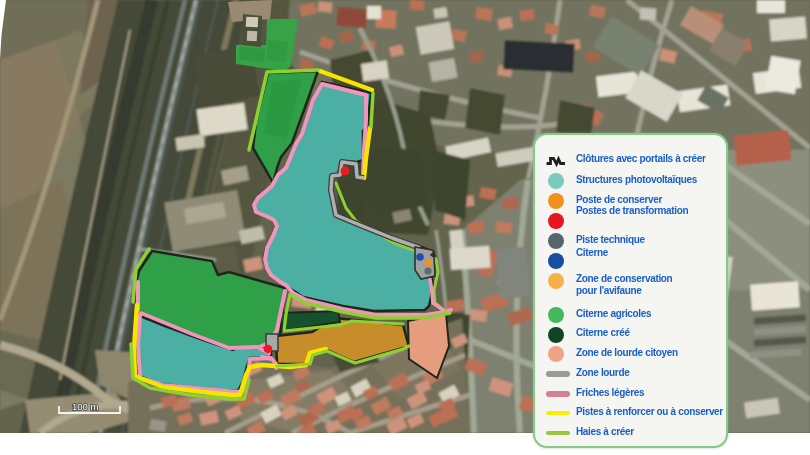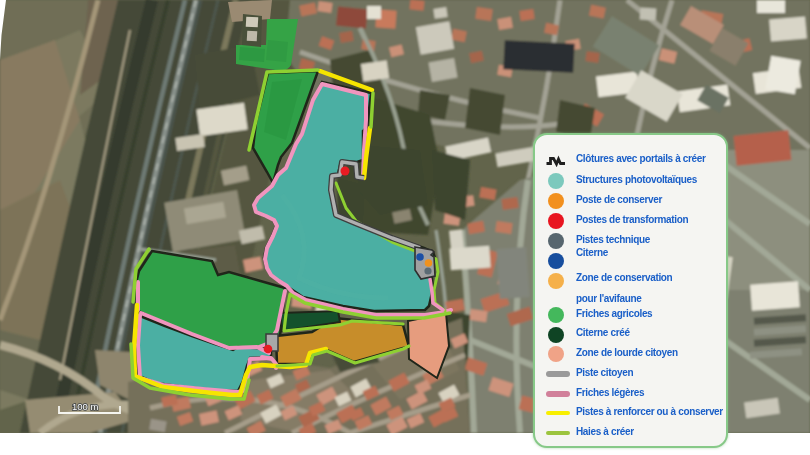--- a/index.html
+++ b/index.html
@@ -389,56 +389,56 @@
         <span class="tx" style="top:39px">Structures photovoltaïques</span>
       </div>
 
   <div class="li">
         <span class="ic" style="top:58px;background:#f2901e"></span>
         <span class="tx" style="top:59px">Poste de conserver</span>
       </div>
 
   <div class="li">
         <span class="ic" style="top:78px;background:#e8151f"></span>
-        <span class="tx" style="top:79px">Postes de transformation</span>
+        <span class="tx" style="top:70px">Postes de transformation</span>
       </div>
 
   <div class="li">
         <span class="ic" style="top:98px;background:#57666e"></span>
-        <span class="tx" style="top:99px">Pistes technique</span>
+        <span class="tx" style="top:99px">Piste technique</span>
       </div>
 
   <div class="li">
         <span class="ic" style="top:118px;background:#174e9e"></span>
         <span class="tx" style="top:112px">Citerne</span>
       </div>
 
   <div class="li">
         <span class="ic" style="top:138px;background:#f5b04a"></span>
-        <span class="tx" style="top:132px;line-height:21px">Zone de conservation<br>pour l'avifaune</span>
+        <span class="tx" style="top:138px;line-height:12px">Zone de conservation<br>pour l'avifaune</span>
       </div>
 
   <div class="li">
         <span class="ic" style="top:172px;background:#44b85c"></span>
-        <span class="tx" style="top:173px">Friches agricoles</span>
+        <span class="tx" style="top:173px">Citerne agricoles</span>
       </div>
 
   <div class="li">
         <span class="ic" style="top:192px;background:#0f4424"></span>
         <span class="tx" style="top:192px">Citerne créé</span>
       </div>
 
   <div class="li">
         <span class="ic" style="top:211px;background:#f0a387"></span>
         <span class="tx" style="top:212px">Zone de lourde citoyen</span>
       </div>
 
   <div class="li">
         <span class="bar" style="top:236px;height:6px;background:#9a9a9a"></span>
-        <span class="tx" style="top:232px">Piste citoyen</span>
+        <span class="tx" style="top:232px">Zone lourde</span>
       </div>
 
   <div class="li">
         <span class="bar" style="top:256px;height:6px;background:#d1809a"></span>
         <span class="tx" style="top:252px">Friches légères</span>
       </div>
 
   <div class="li">
         <span class="bar" style="top:276px;height:4px;background:#f8ef00"></span>
         <span class="tx" style="top:271px">Pistes à renforcer ou à conserver</span>

